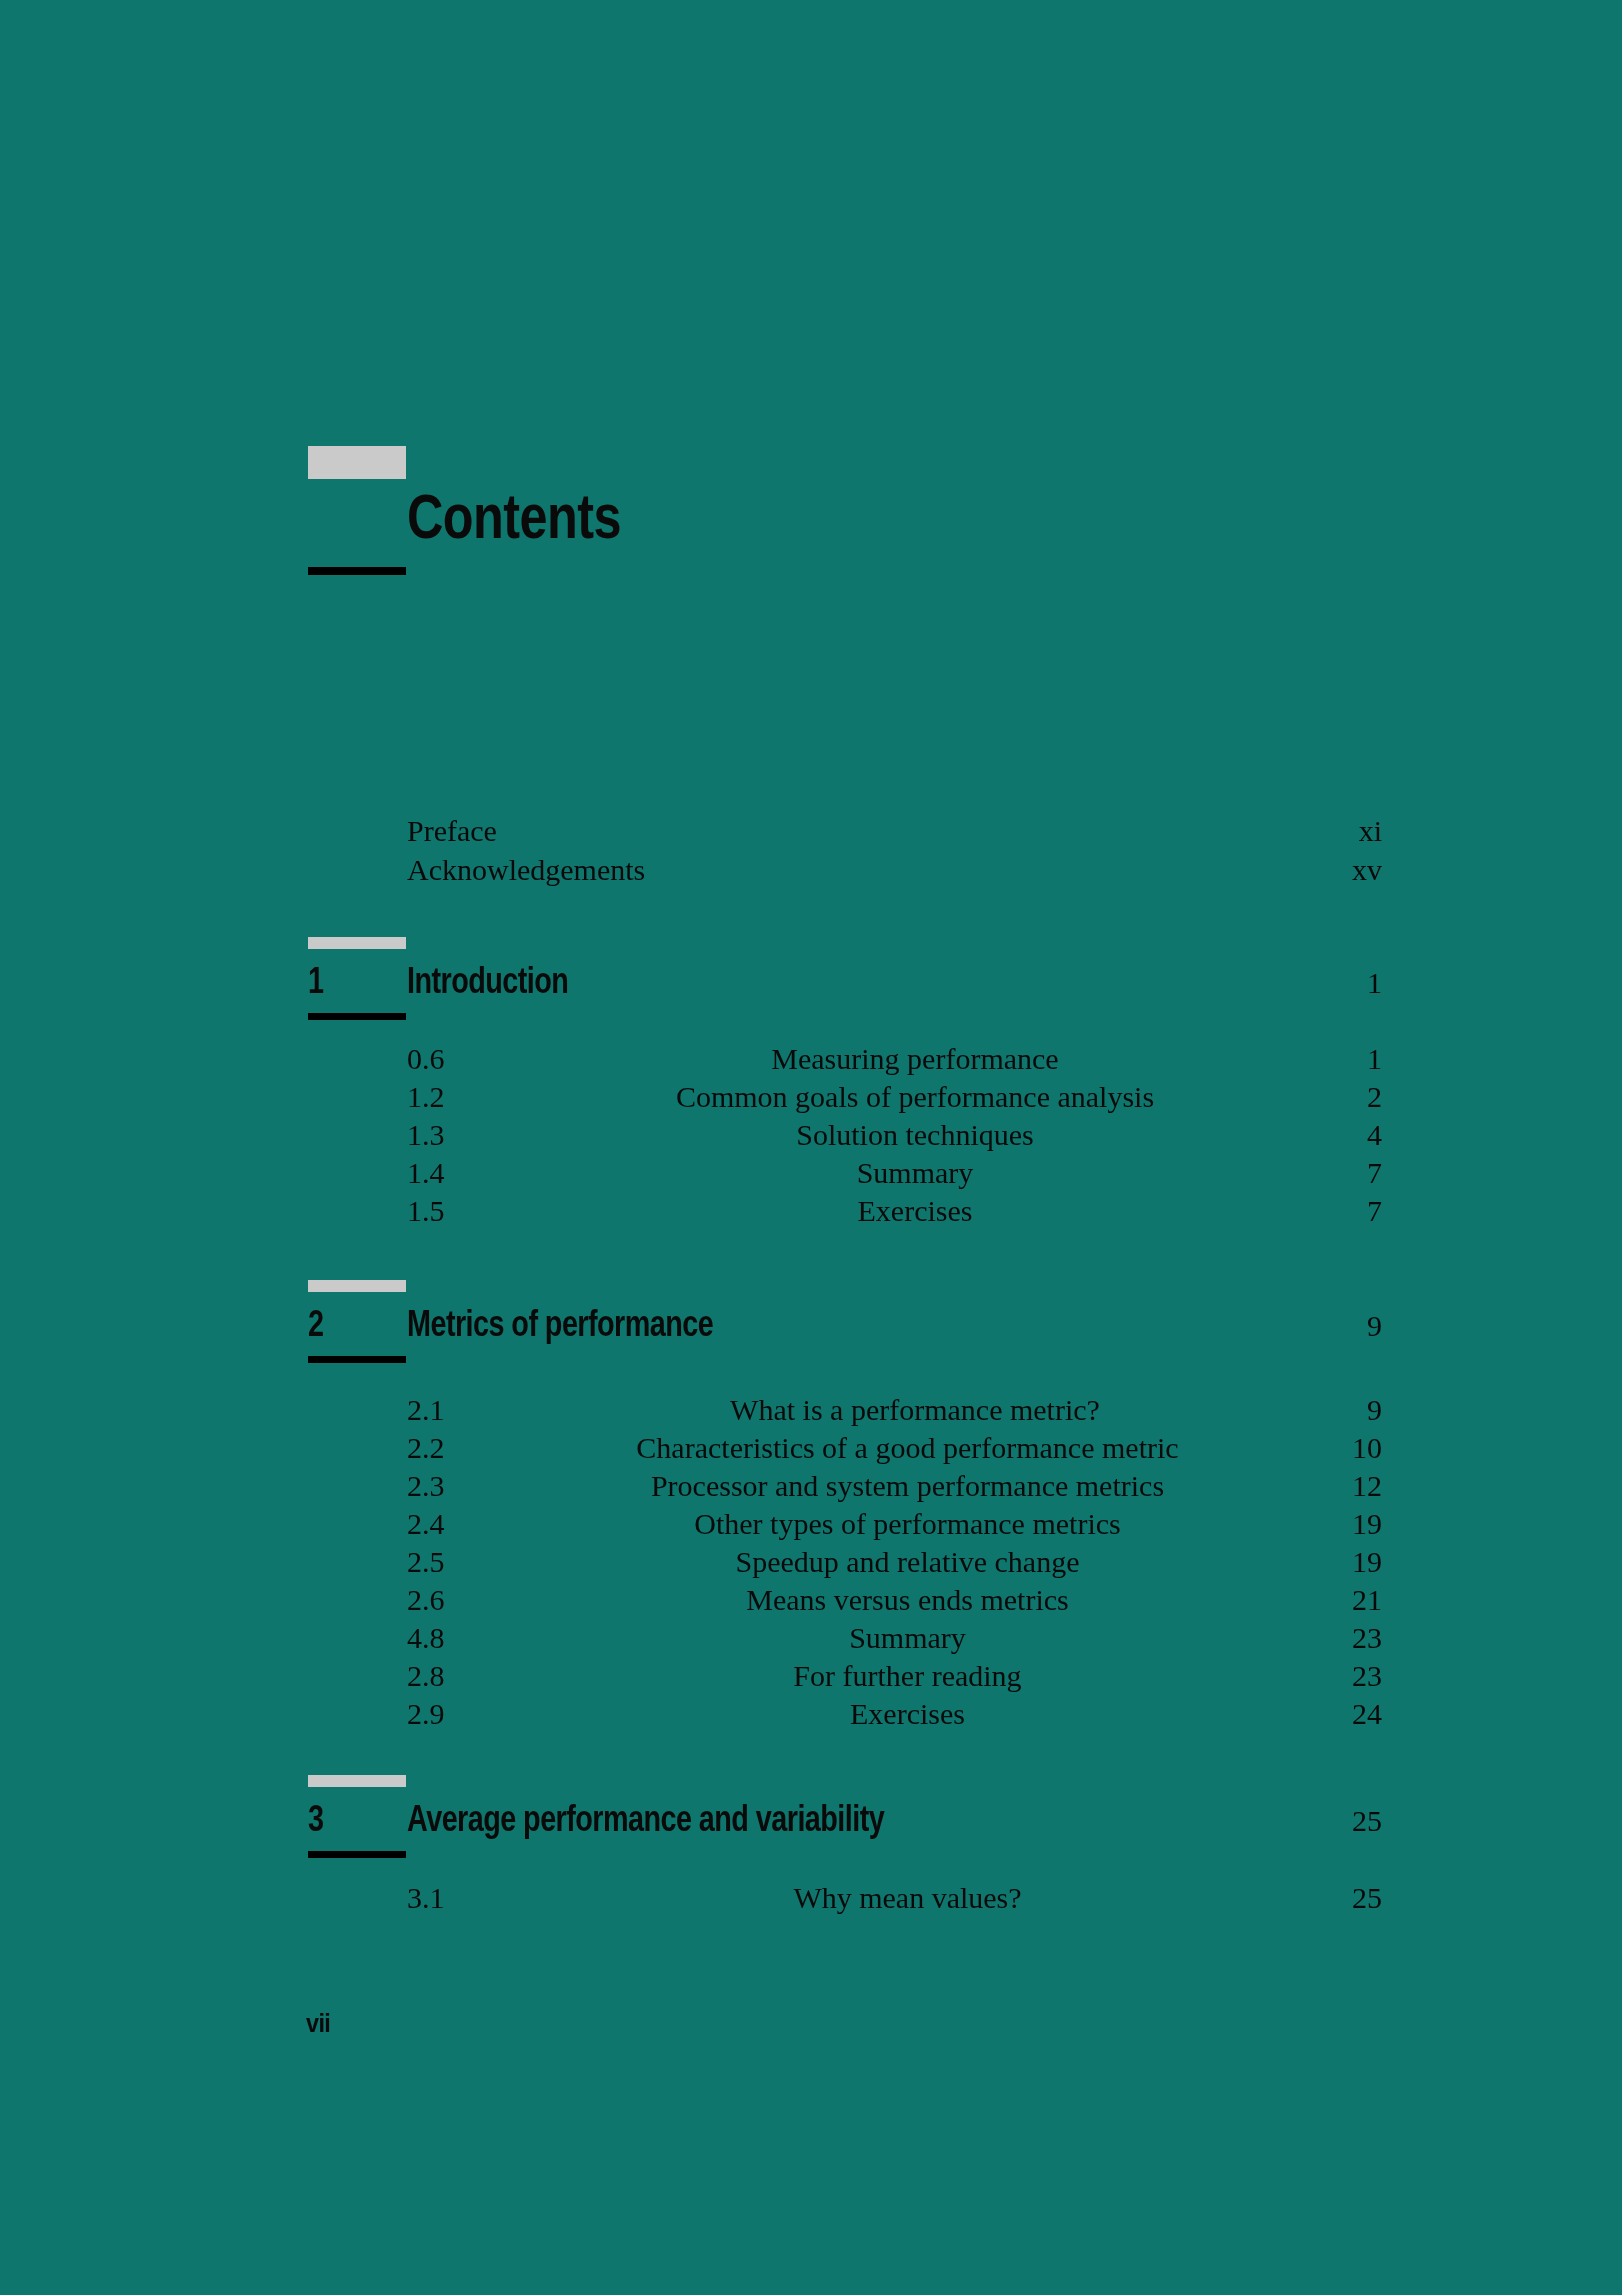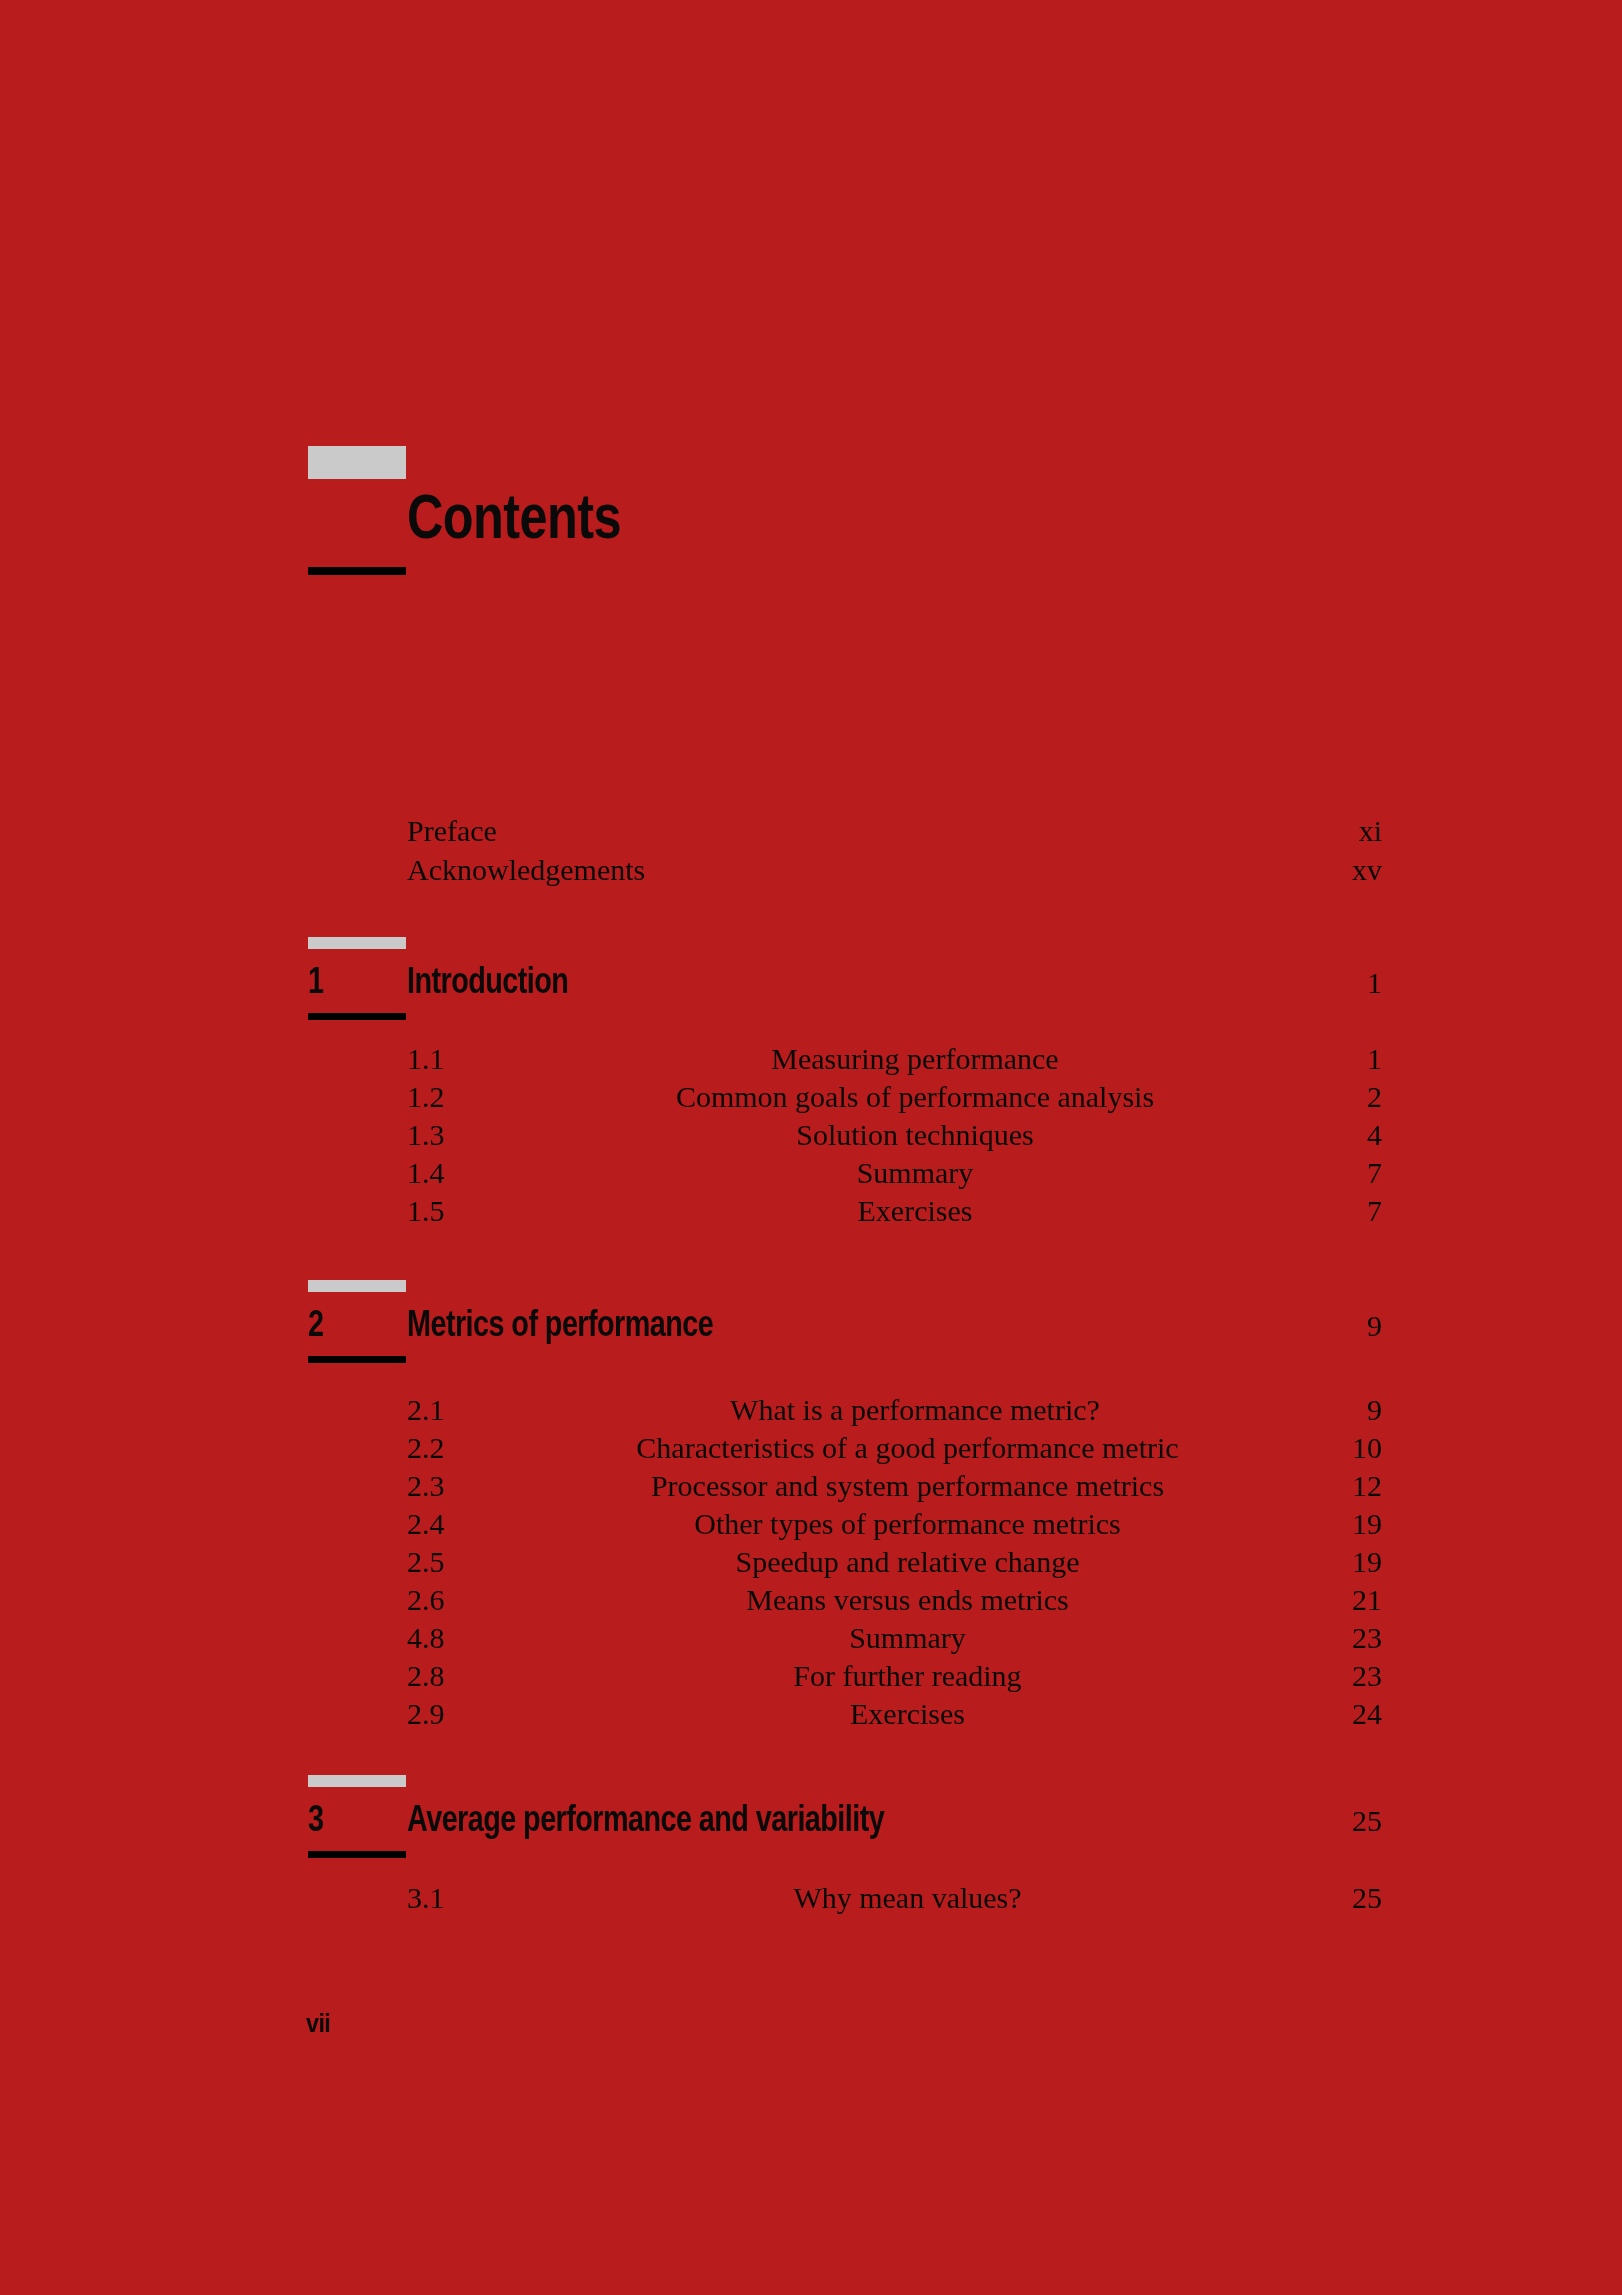--- a/index.html
+++ b/index.html
@@ -1,19 +1,19 @@
 <!DOCTYPE html>
 <html style="font-size:10.5px"><head>
 <meta charset="utf-8">
 <style>
   html,body{margin:0;padding:0;background:#e8e8e8;}
   .page{
     position:relative;
     width:1622px;height:2295px;
-    background:#b91c1c;
+    background:#0f766e;
     font-family:"Liberation Serif", serif;
     color:#0a0a0a;
     overflow:hidden;
   }
   
   .gray-lead{
     position:absolute;left:308px;top:446px;width:98px;height:33px;
     background:#cacaca;
   }
   .title-rule{
@@ -100,21 +100,21 @@
   <div id="chapters">
       <div class="ch-gray" style="top: 937px; background: rgb(202, 202, 202);"></div>
       <div class="ch-head" style="top: 963px;">
         <span class="ch-num cond">1</span>
         <span class="ch-title cond">Introduction</span>
         <span class="ch-page">1</span>
       </div>
       <div class="ch-rule" style="top: 1013px;"></div>
       <div class="sec-list" style="top: 1040px;">
         <div class="sec-row">
-          <span class="sec-num">1.1</span>
+          <span class="sec-num">0.6</span>
           <span class="sec-title">Measuring performance</span>
           <span class="sec-page">1</span>
         </div>
         <div class="sec-row">
           <span class="sec-num">1.2</span>
           <span class="sec-title">Common goals of performance analysis</span>
           <span class="sec-page">2</span>
         </div>
         <div class="sec-row">
           <span class="sec-num">1.3</span>

